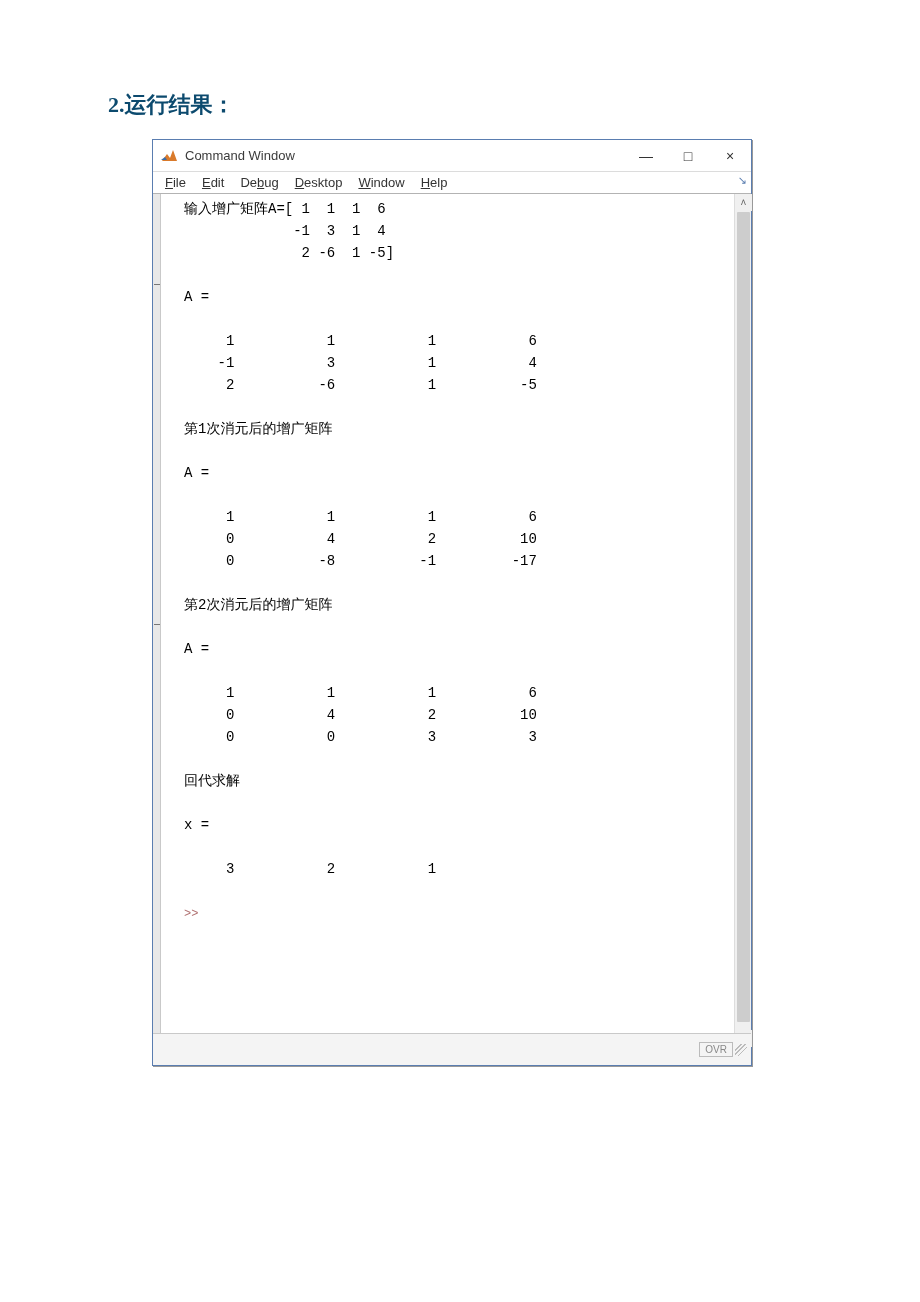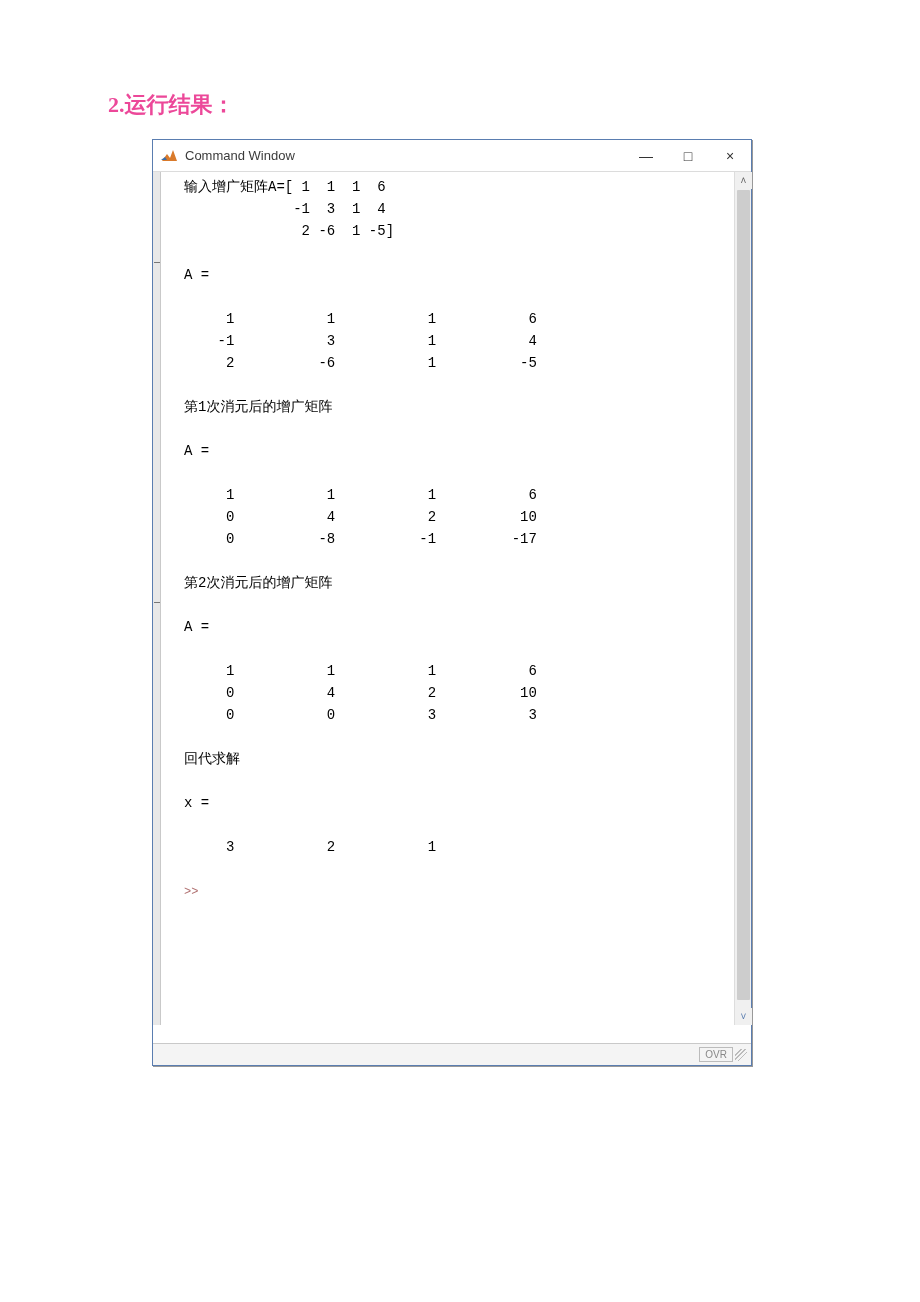--- a/index.html
+++ b/index.html
@@ -9,21 +9,21 @@
       height: 1302px;
       font-family: "Microsoft YaHei", "SimSun", sans-serif;
       position: relative;
     }
     .page-title {
       position: absolute;
       top: 90px;
       left: 108px;
       font-size: 22px;
       font-weight: bold;
-      color: #ec4899;
+      color: #0c4a6e;
       font-family: "Times New Roman", "SimSun", serif;
     }
     .window-wrap {
       position: absolute;
       top: 139px;
       left: 152px;
       width: 600px;
       height: 927px;
       border: 1px solid #5a7db0;
       background: #fff;
@@ -141,21 +141,21 @@
       top: 18px;
       height: 810px;
       background: #cdcdcd;
       border-radius: 1px;
     }
     .statusbar {
       position: absolute;
       bottom: 0;
       left: 0;
       right: 0;
-      height: 22px;
+      height: 32px;
       background: #f4f4f4;
       border-top: 1px solid #c9c9c9;
       display: flex;
       justify-content: flex-end;
       align-items: center;
       padding-right: 4px;
     }
     .status-box {
       border: 1px solid #bbb;
       font-size: 10px;
@@ -198,20 +198,29 @@
       </svg>
     </span>
     <span class="title-text">Command Window</span>
     <div class="win-controls">
       <div class="win-btn">—</div>
       <div class="win-btn">□</div>
       <div class="win-btn">×</div>
     </div>
   </div>
 
+  <div class="menubar">
+    <span class="menu-item"><span class="ul">F</span>ile</span>
+    <span class="menu-item"><span class="ul">E</span>dit</span>
+    <span class="menu-item">De<span class="ul">b</span>ug</span>
+    <span class="menu-item"><span class="ul">D</span>esktop</span>
+    <span class="menu-item"><span class="ul">W</span>indow</span>
+    <span class="menu-item"><span class="ul">H</span>elp</span>
+    <span class="dock-arrow">↘</span>
+  </div>
 
   <div class="content-container">
     <div class="gutter">
       <div class="tick" style="top:90px"></div>
       <div class="tick" style="top:430px"></div>
     </div>
     <div class="content"><span>输入增广矩阵A=[ 1  1  1  6</span>
 <span>             -1  3  1  4</span>
 <span>              2 -6  1 -5]</span>
 <span></span>

